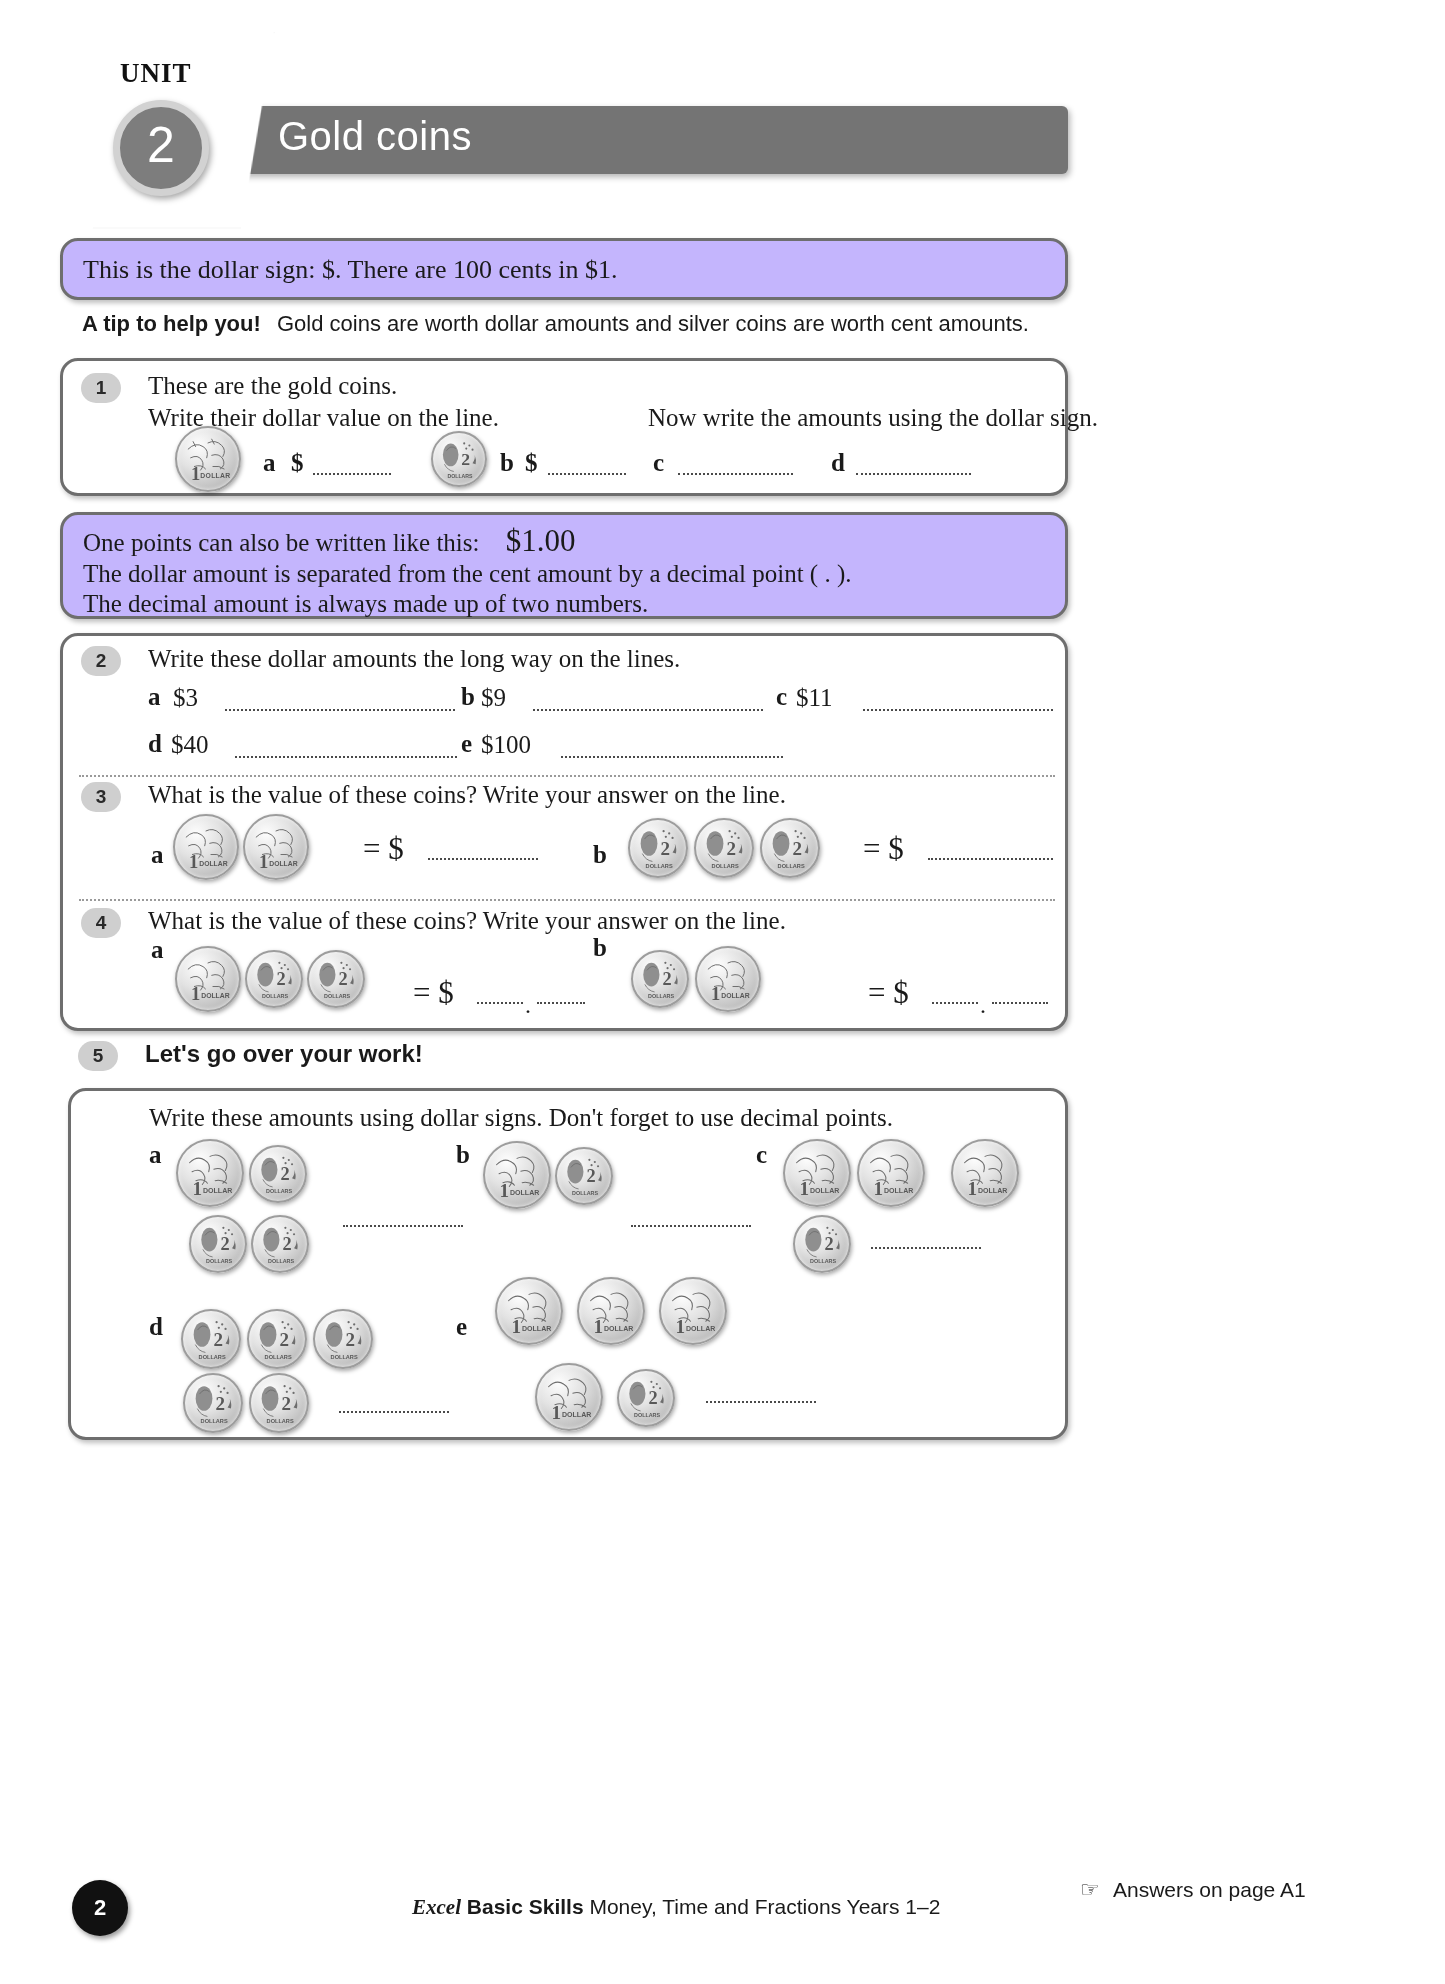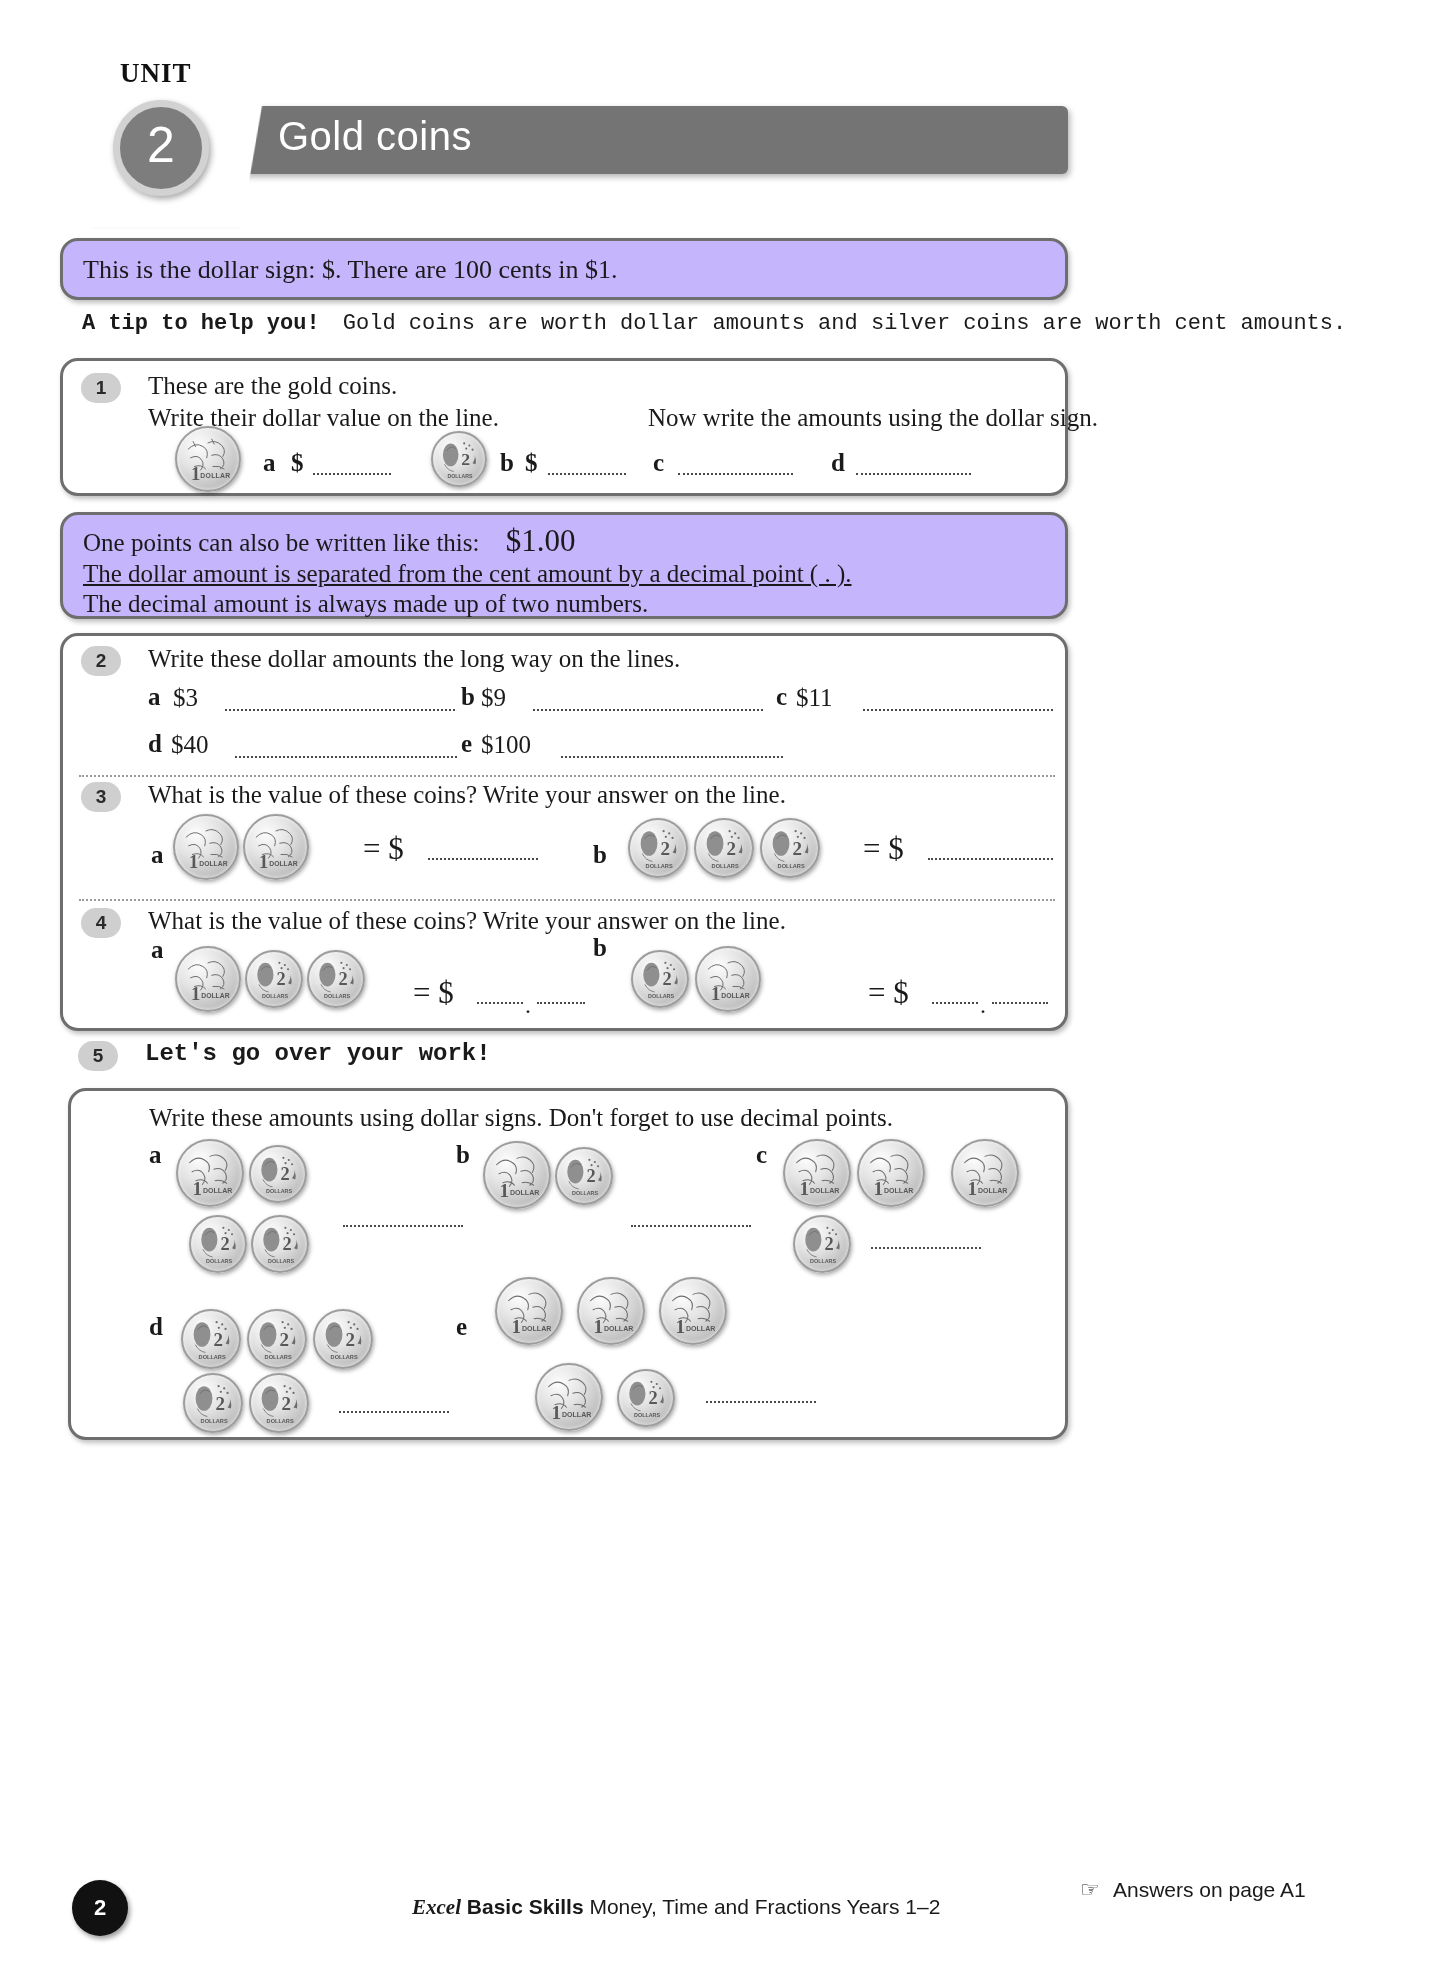--- a/index.html
+++ b/index.html
@@ -36,21 +36,21 @@
        box-shadow:2px 3px 5px rgba(0,0,0,.25);}
   .box.grey{background:#c4b5fd;}
 
   .qnum{position:absolute;width:40px;height:30px;border-radius:16px;
         background:#cfcfcf;color:#2a2a2a;
         font-family:"Liberation Sans",sans-serif;font-weight:bold;
         font-size:19px;display:flex;align-items:center;justify-content:center;}
 
   .txt{position:absolute;font-family:"Liberation Serif",serif;
        font-size:25px;line-height:33px;white-space:nowrap;}
-  .tip{position:absolute;font-family:Liberation Mono, monospace;
+  .tip{position:absolute;font-family:Liberation Sans, sans-serif;
        font-size:22px;white-space:nowrap;}
   .tip b{font-weight:bold;}
   .lbl{position:absolute;font-family:"Liberation Serif",serif;
        font-weight:bold;font-size:25px;}
   .dollarbig{font-size:31px;}
 
   
   .rule{position:absolute;border-bottom:2px dotted #4a4a4a;height:0;}
   .sep{position:absolute;border-bottom:2px dotted #9a9a9a;height:0;}
 
@@ -150,21 +150,21 @@
 
   <div class="lbl" style="left:768px;top:88px;">d</div>
   <div class="rule" style="left:793px;top:112px;width:115px;"></div>
 </div>
 
 <div class="box grey" style="left:60px;top:512px;width:1008px;height:107px;">
   <div class="txt" style="left:20px;top:9px;">
     <span>One points can also be written like this:</span>
     <span class="dollarbig" style="margin-left:20px;">$1.00</span>
   </div>
-  <div class="txt" style="left:20px;top:42px;text-decoration:underline;">The dollar amount is separated from the cent amount by a decimal point ( . ).</div>
+  <div class="txt" style="left:20px;top:42px;">The dollar amount is separated from the cent amount by a decimal point ( . ).</div>
   <div class="txt" style="left:20px;top:72px;">The decimal amount is always made up of two numbers.</div>
 </div>
 
 <div class="box" style="left:60px;top:633px;width:1008px;height:398px;">
 
   <div class="qnum" style="left:18px;top:10px;">2</div>
   <div class="txt" style="left:85px;top:6px;">Write these dollar amounts the long way on the lines.</div>
 
   <div class="lbl" style="left:85px;top:47px;">a</div>
   <div class="txt" style="left:110px;top:45px;">$3</div>

